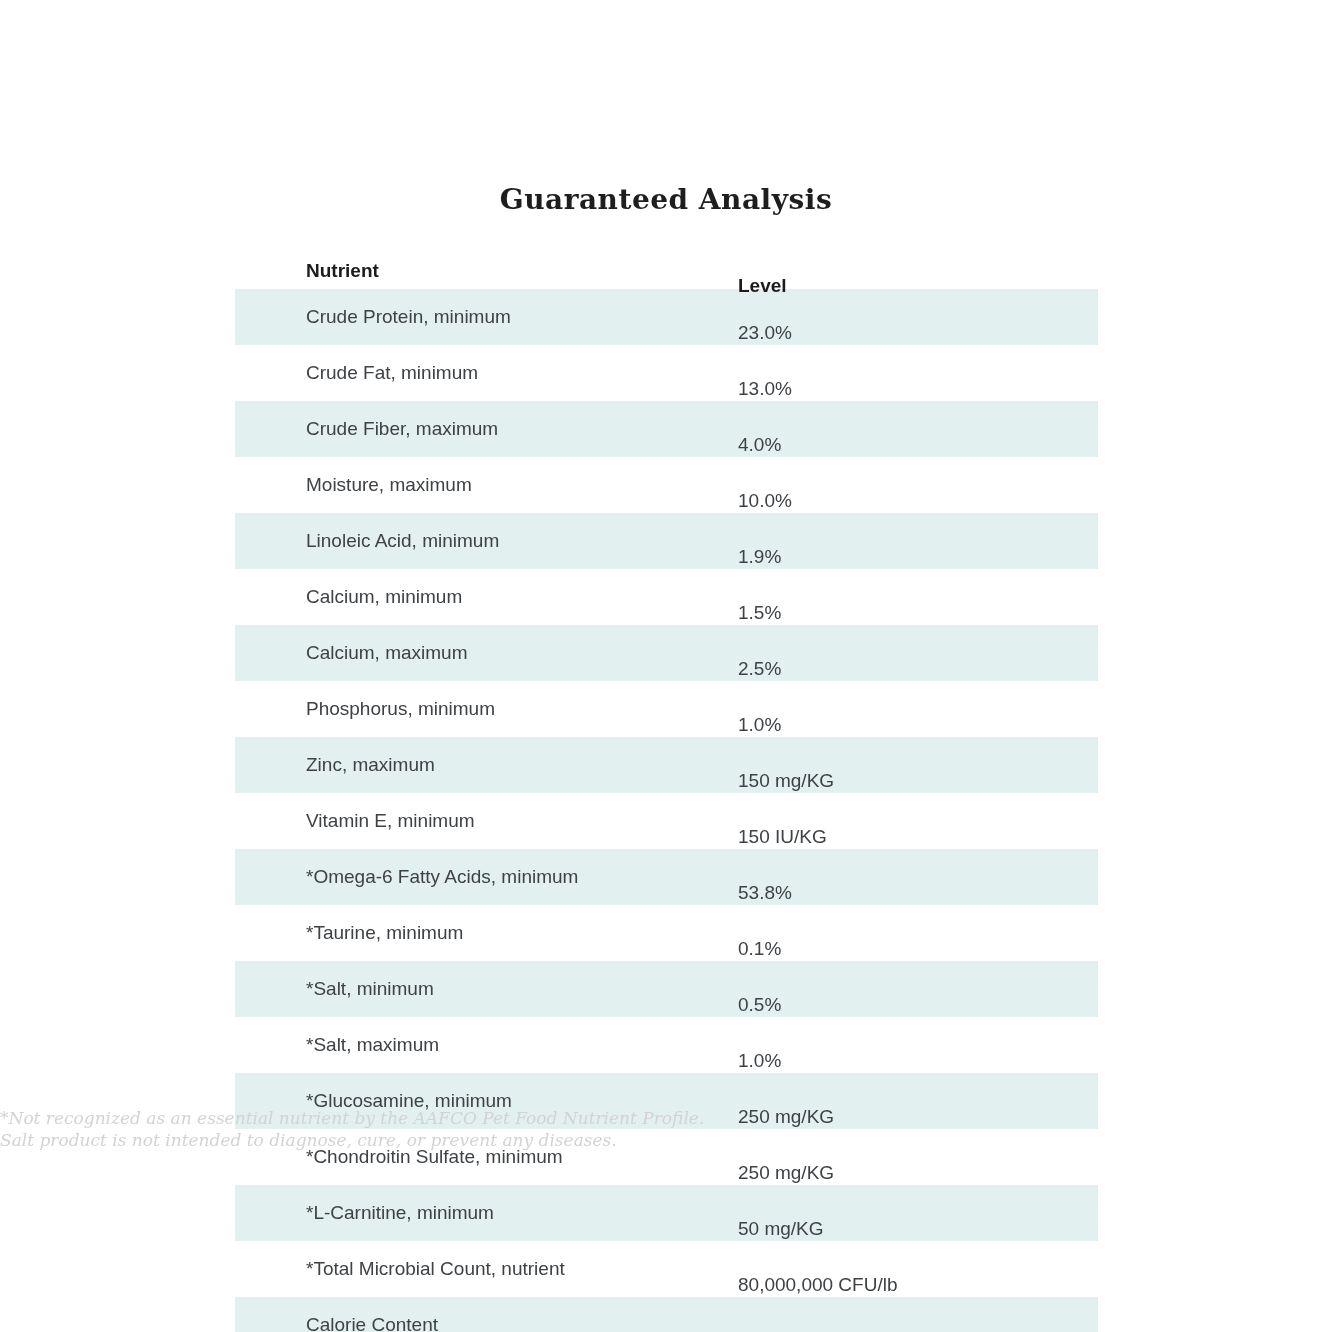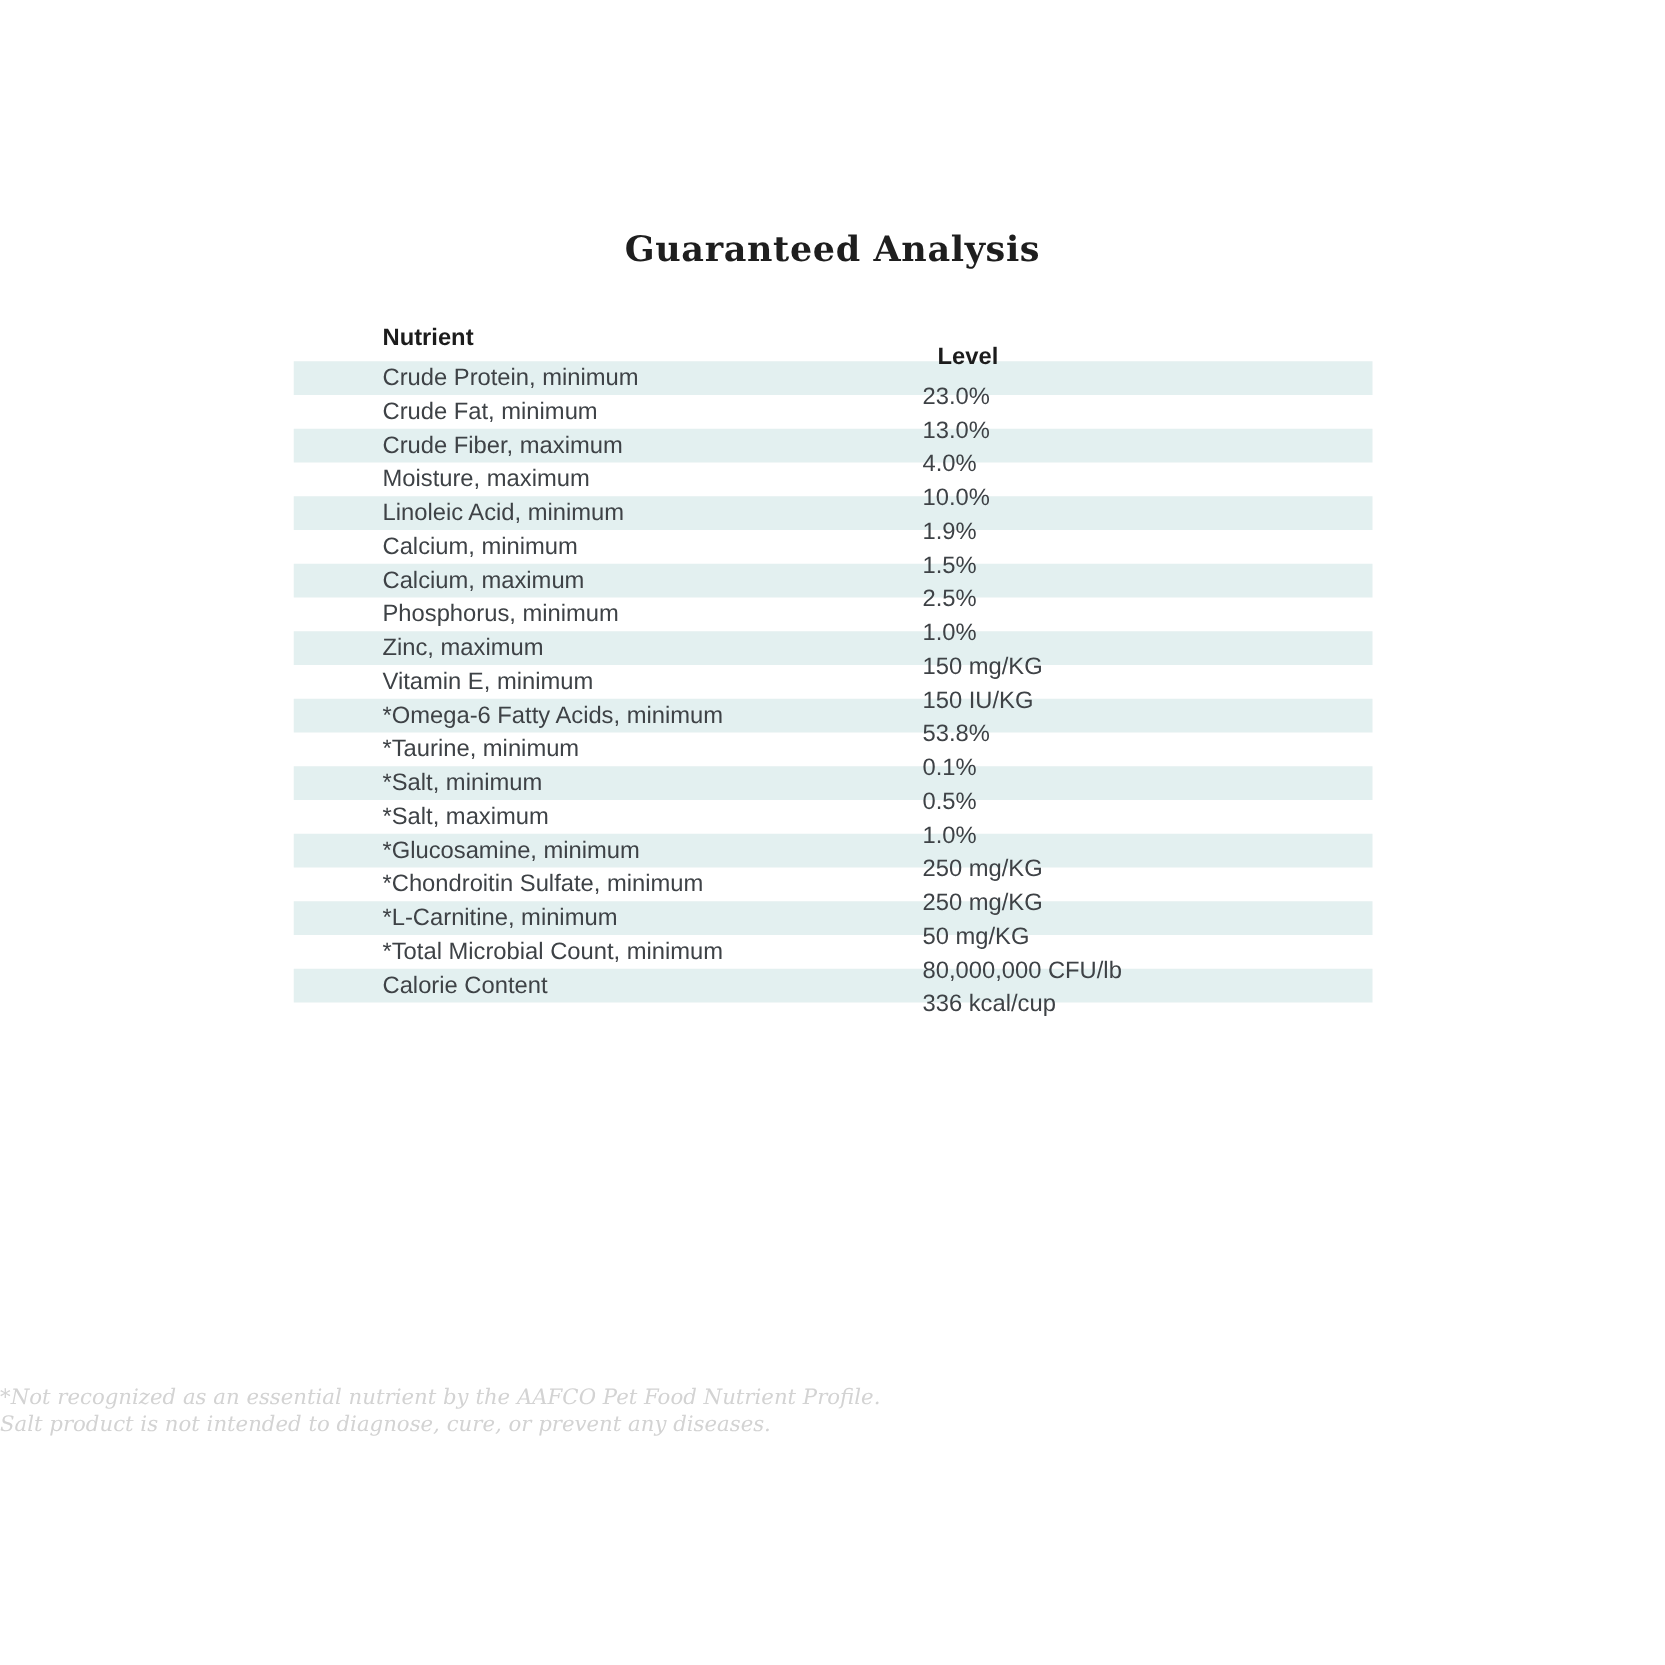--- a/index.html
+++ b/index.html
@@ -38,26 +38,25 @@
     width: 863px;
   }
   .thead {
     display: flex;
     align-items: center;
     height: 37px;
     padding-left: 71px;
     font-weight: 700;
     font-size: 19px;
     color: var(--header-color);
-    gap: 12px;
   }
   .trow {
     display: flex;
     align-items: center;
-    height: 27px;
+    height: 56px;
     padding-left: 71px;
     font-size: 19px;
     color: var(--body-color);
   }
   #rows .trow:nth-child(odd) {
     background: var(--stripe);
   }
   .col-nutrient { width: 432px; flex: none; }
   .col-level { flex: 1; margin-top: 31px; }
   .footnote {
@@ -148,21 +147,21 @@
         </div>
         <div class="trow">
           <span class="col-nutrient">*Chondroitin Sulfate, minimum</span>
           <span class="col-level">250 mg/KG</span>
         </div>
         <div class="trow">
           <span class="col-nutrient">*L-Carnitine, minimum</span>
           <span class="col-level">50 mg/KG</span>
         </div>
         <div class="trow">
-          <span class="col-nutrient">*Total Microbial Count, minimum</span>
+          <span class="col-nutrient">*Total Microbial Count, nutrient</span>
           <span class="col-level">80,000,000 CFU/lb</span>
         </div>
         <div class="trow">
           <span class="col-nutrient">Calorie Content</span>
           <span class="col-level">336 kcal/cup</span>
         </div>
       </div>
   </div>
 
   <div class="footnote">

